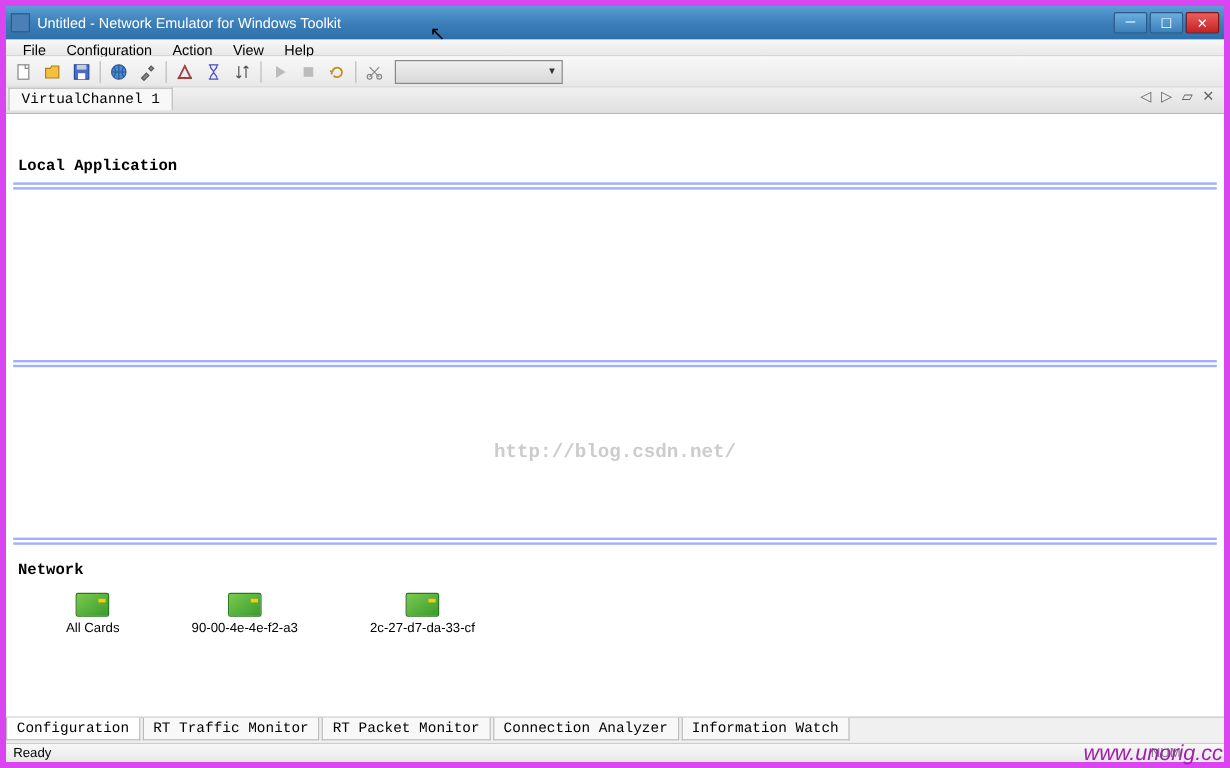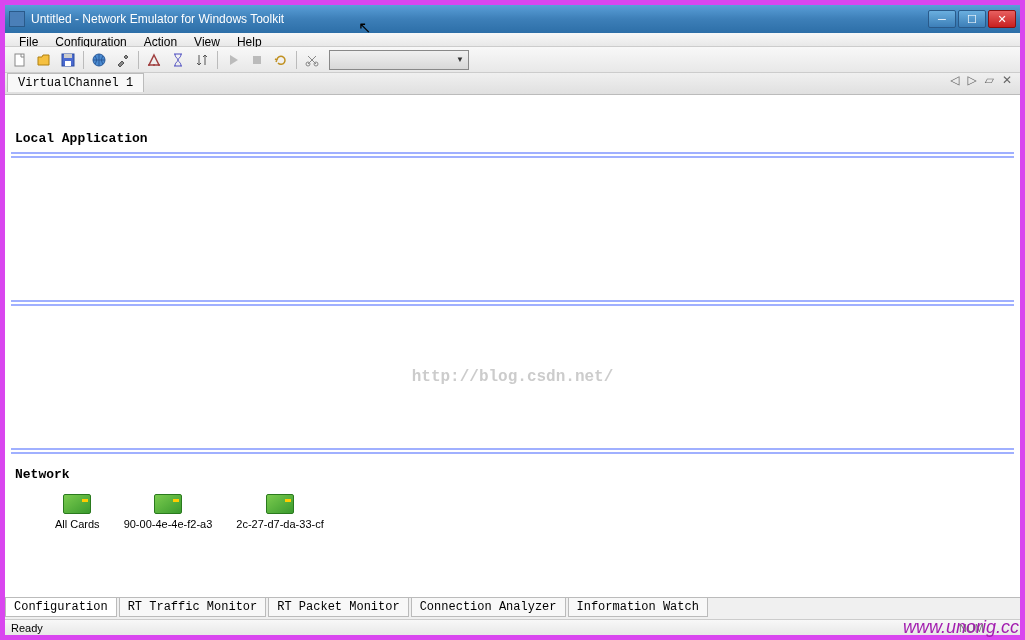--- a/index.html
+++ b/index.html
@@ -139,21 +139,21 @@
   color: #ccc;
   font-family: "Courier New", monospace;
   font-size: 16px;
 }
 .network-block {
   flex: 1;
   padding: 6px 10px;
 }
 .net-items {
   display: flex;
-  gap: 24px;
+  gap: 60px;
   padding: 10px 40px;
 }
 .net-item {
   display: flex;
   flex-direction: column;
   align-items: center;
   gap: 4px;
   font-size: 11px;
 }
 .nic-icon {

